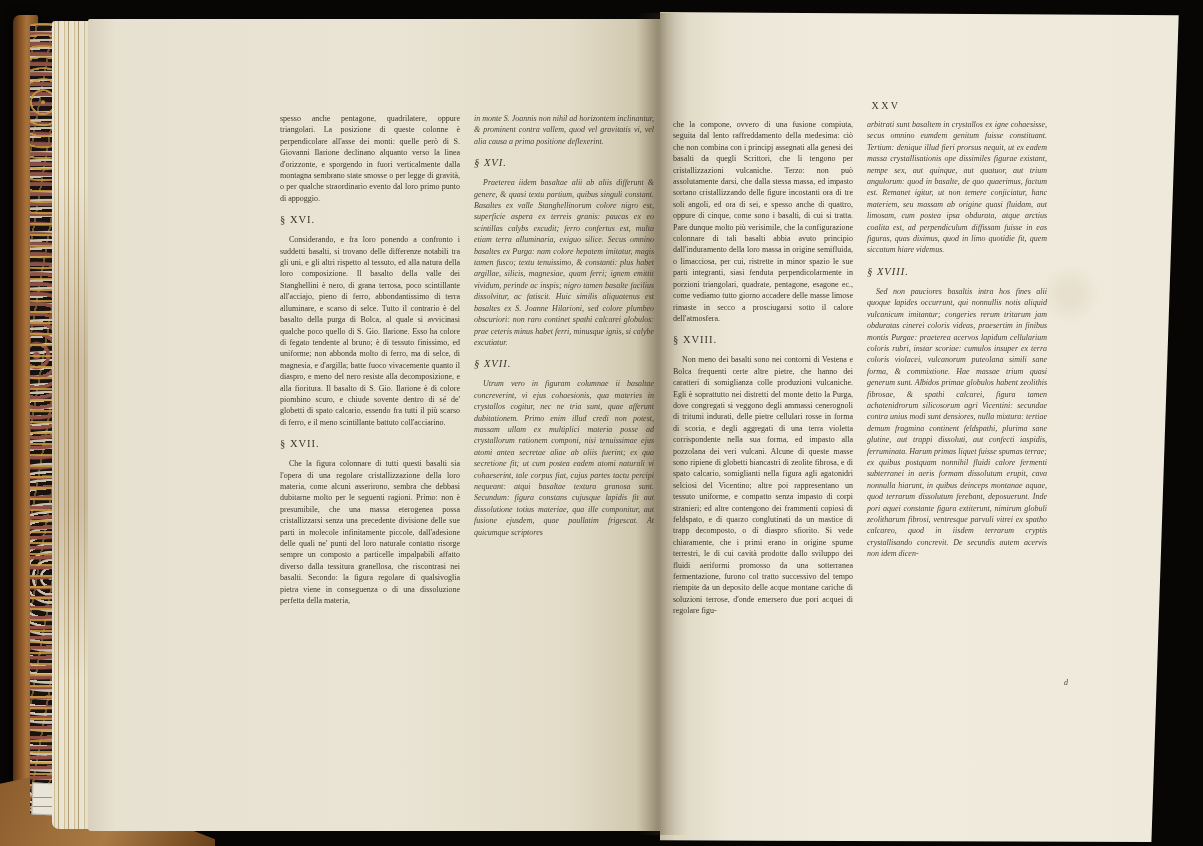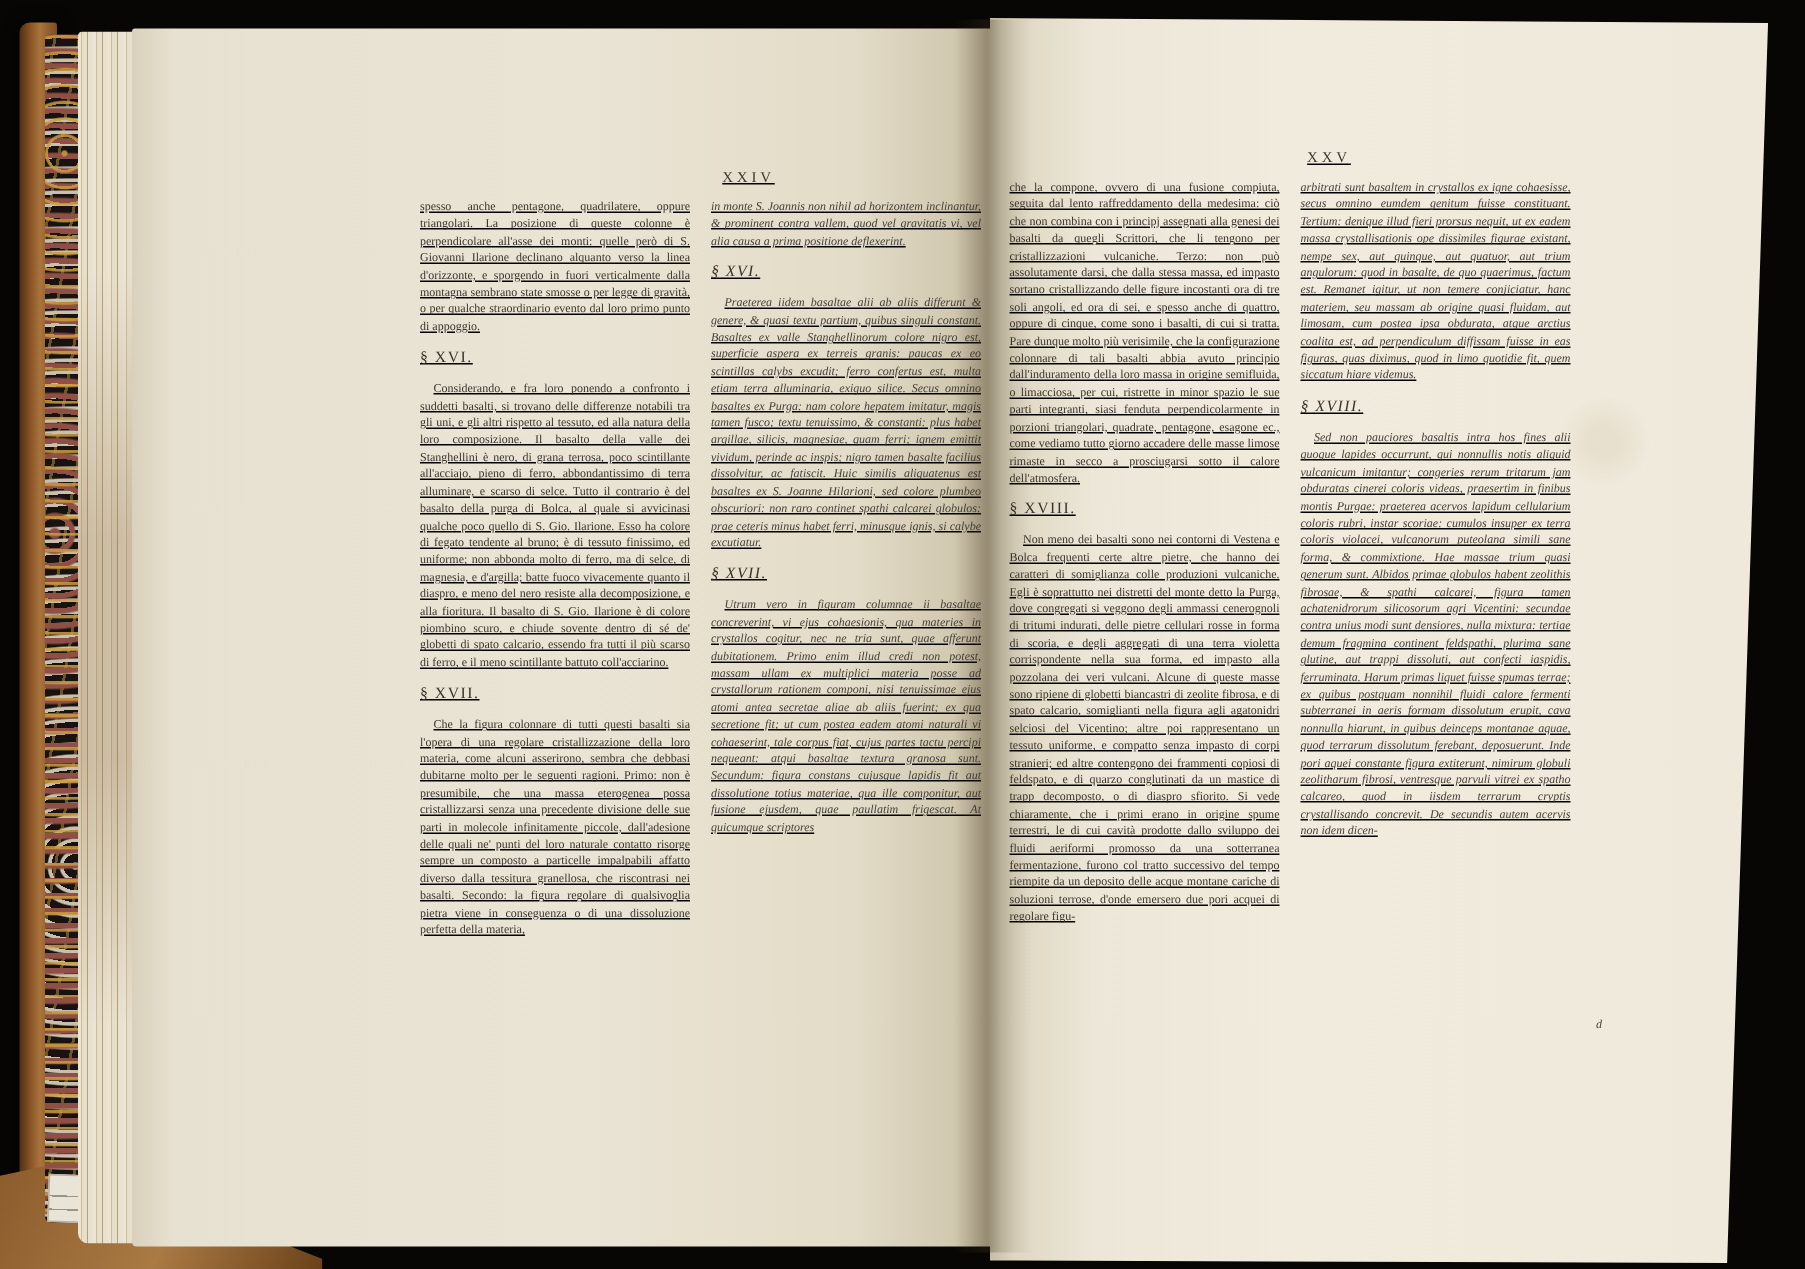--- a/index.html
+++ b/index.html
@@ -61,21 +61,21 @@
       linear-gradient(90deg,#c6bda4 0,#ded7c2 16px,#ece7d8 70px,#f0ebdd 200px,#eee9db 100%);
     clip-path:polygon(0 0,98.8% 0.4%,93.6% 100%,0 99.8%);
   }
   .gutter-shadow{
     position:absolute;left:636px;top:13px;width:52px;height:822px;
     background:linear-gradient(90deg,transparent 0,rgba(58,44,24,.34) 42%,rgba(58,44,24,.16) 60%,transparent 100%);
     pointer-events:none;
   }
 
   
-  .text-block{position:absolute;text-decoration:underline;}
+  .text-block{position:absolute;}
   .left-page .text-block{left:192px;top:94px;width:374px;}
   .right-page .text-block{left:13px;top:88px;width:374px;}
   .folio{
     text-align:center;font-size:10px;line-height:12px;letter-spacing:2.5px;
     color:#3f382f;margin-bottom:7px;
   }
   .left-page .folio{transform:translateX(32px);}
   .right-page .folio{transform:translateX(26px);}
   .cols{display:flex;gap:14px;}
   .col{
@@ -99,21 +99,20 @@
 <div class="scene">
 
   <div class="leather-spine"></div>
   <div class="leather-corner"></div>
   <div class="marbled"></div>
   <div class="bookplate-label"></div>
   <div class="page-edges"></div>
 
   <div class="page left-page">
     <div class="text-block">
-      <div class="folio">XXIV</div>
       <div class="cols">
         <div class="col italian">
           <p>spesso anche pentagone, quadrilatere, oppure triangolari. La posizione di queste colonne è perpendicolare all'asse dei monti: quelle però di S. Giovanni Ilarione declinano alquanto verso la linea d'orizzonte, e sporgendo in fuori verticalmente dalla montagna sembrano state smosse o per legge di gravità, o per qualche straordinario evento dal loro primo punto di appoggio.</p>
           <div class="sec-header">§ XVI.</div>
           <p class="indent">Considerando, e fra loro ponendo a confronto i suddetti basalti, si trovano delle differenze notabili tra gli uni, e gli altri rispetto al tessuto, ed alla natura della loro composizione. Il basalto della valle dei Stanghellini è nero, di grana terrosa, poco scintillante all'acciajo, pieno di ferro, abbondantissimo di terra alluminare, e scarso di selce. Tutto il contrario è del basalto della purga di Bolca, al quale si avvicinasi qualche poco quello di S. Gio. Ilarione. Esso ha colore di fegato tendente al bruno; è di tessuto finissimo, ed uniforme; non abbonda molto di ferro, ma di selce, di magnesia, e d'argilla; batte fuoco vivacemente quanto il diaspro, e meno del nero resiste alla decomposizione, e alla fioritura. Il basalto di S. Gio. Ilarione è di colore piombino scuro, e chiude sovente dentro di sé de' globetti di spato calcario, essendo fra tutti il più scarso di ferro, e il meno scintillante battuto coll'acciarino.</p>
           <div class="sec-header">§ XVII.</div>
           <p class="indent">Che la figura colonnare di tutti questi basalti sia l'opera di una regolare cristallizzazione della loro materia, come alcuni asserirono, sembra che debbasi dubitarne molto per le seguenti ragioni. Primo: non è presumibile, che una massa eterogenea possa cristallizzarsi senza una precedente divisione delle sue parti in molecole infinitamente piccole, dall'adesione delle quali ne' punti del loro naturale contatto risorge sempre un composto a particelle impalpabili affatto diverso dalla tessitura granellosa, che riscontrasi nei basalti. Secondo: la figura regolare di qualsivoglia pietra viene in conseguenza o di una dissoluzione perfetta della materia,</p>
         </div>
         <div class="col latin">
           <p>in monte S. Joannis non nihil ad horizontem inclinantur, &amp; prominent contra vallem, quod vel gravitatis vi, vel alia causa a prima positione deflexerint.</p>

